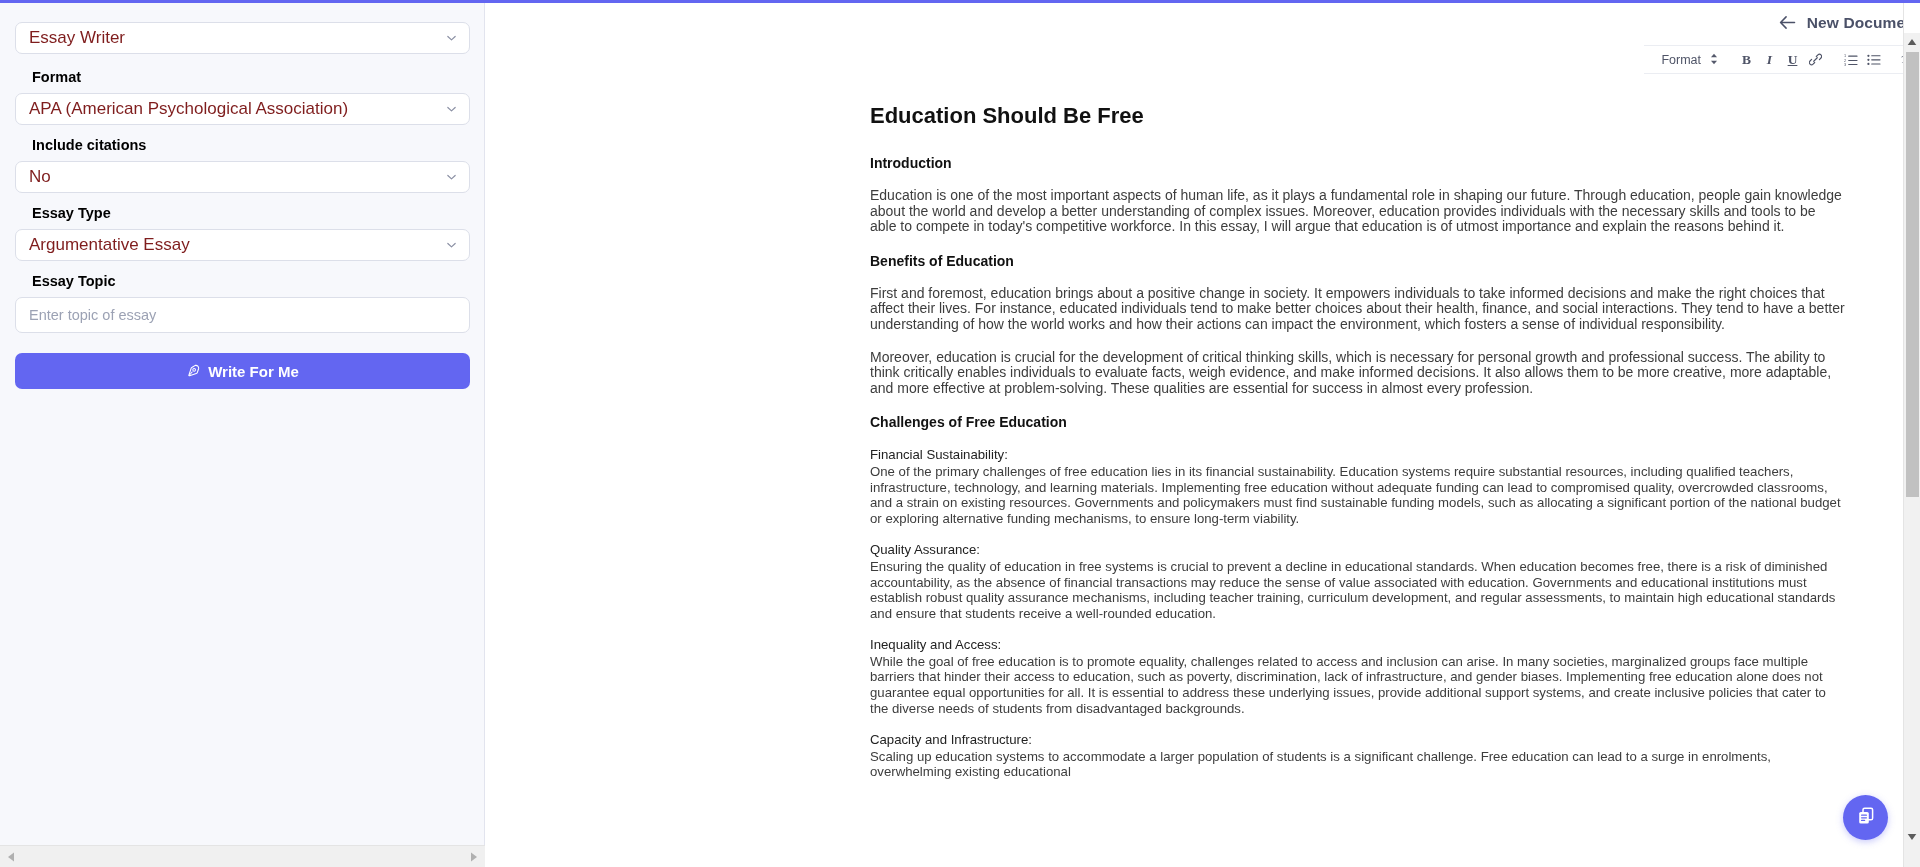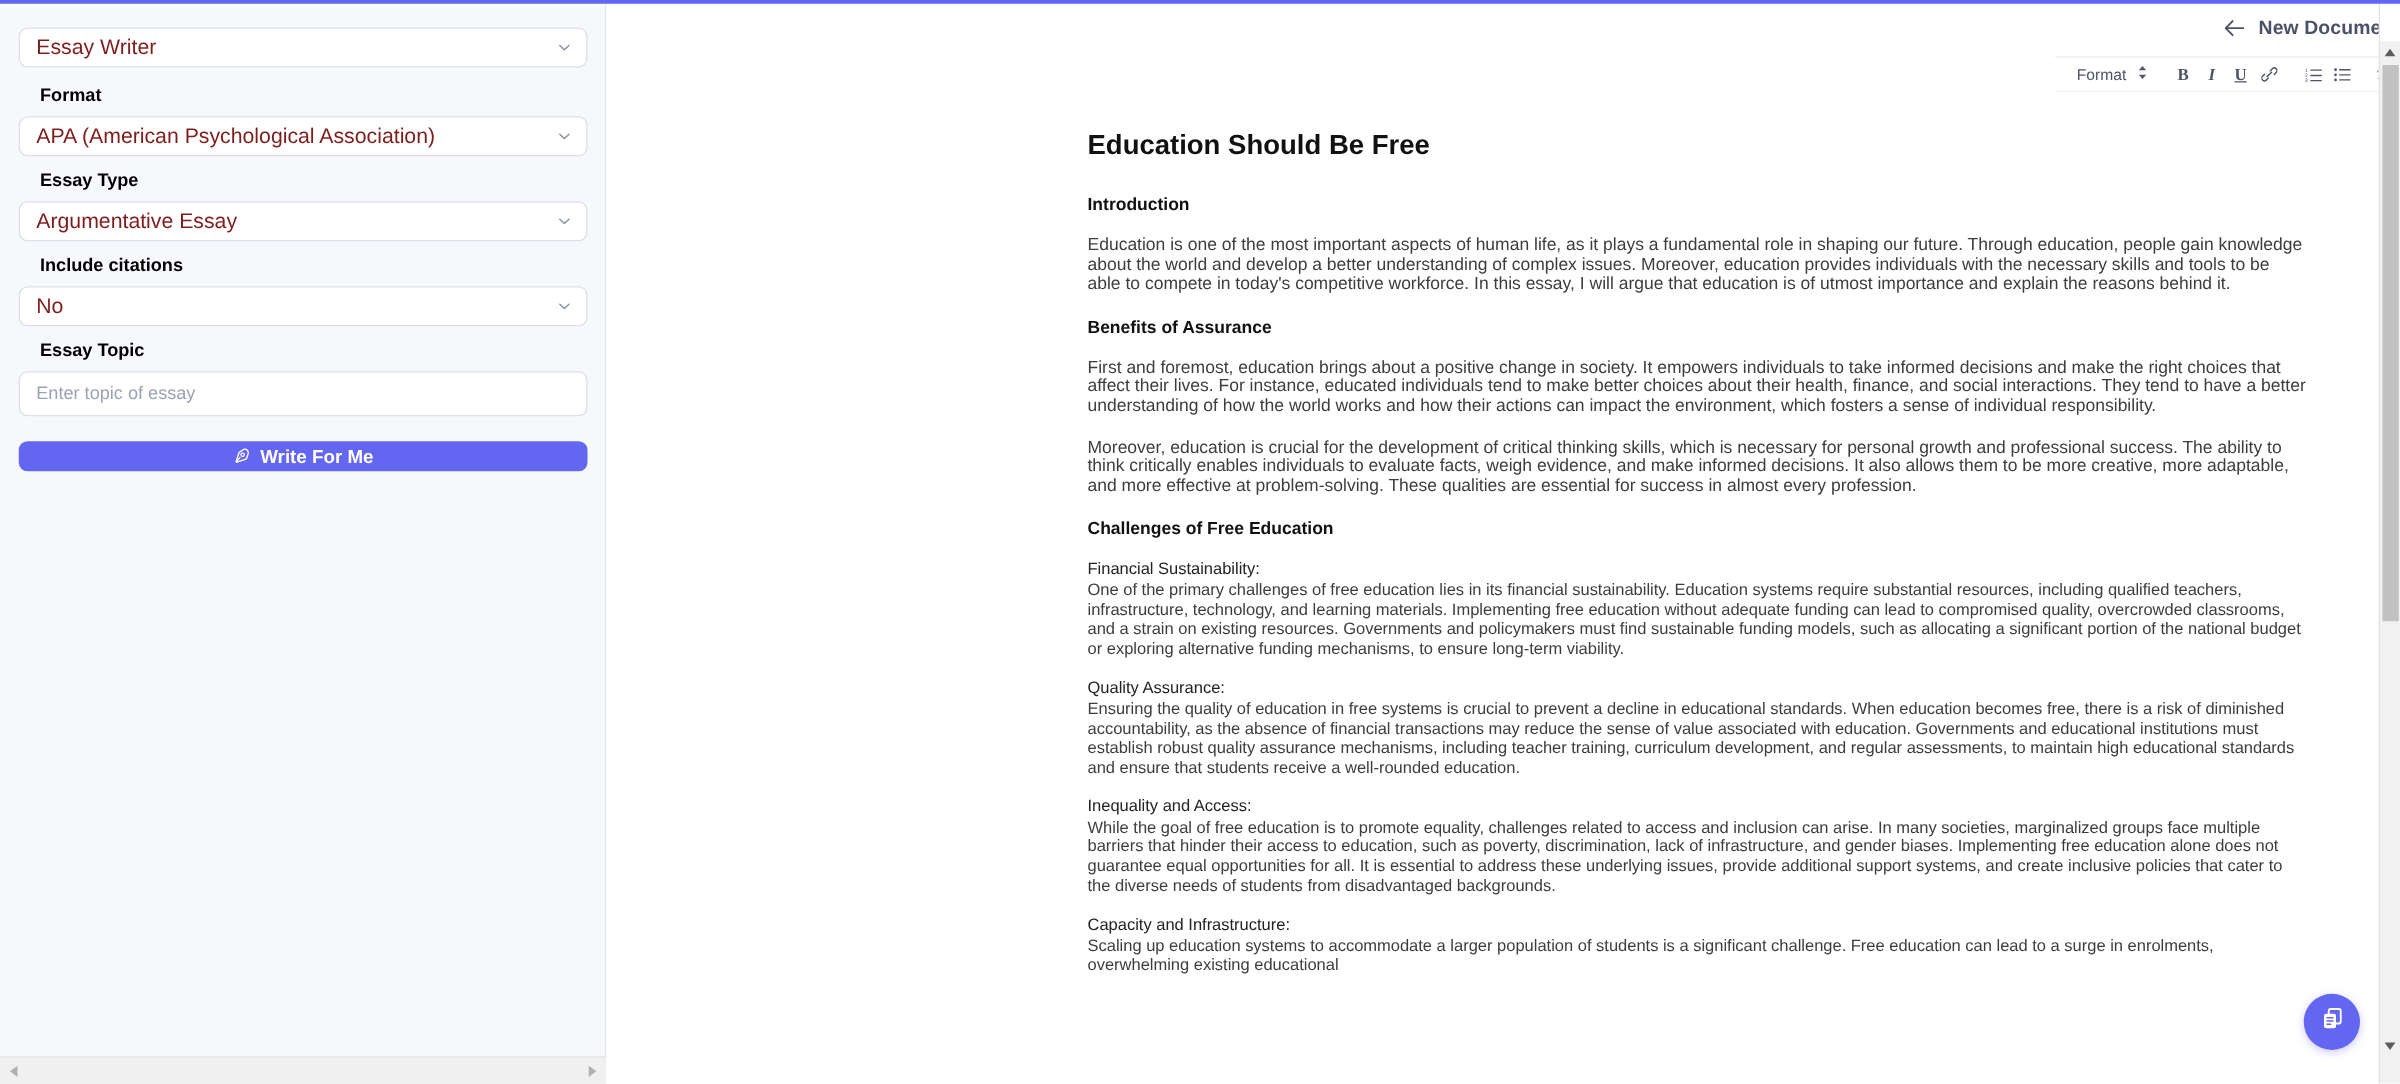--- a/index.html
+++ b/index.html
@@ -90,21 +90,21 @@
     font-size: 14.5px;
     font-family: "Liberation Sans", sans-serif;
     color: #000000;
     outline: none;
   }
   .text-input::placeholder { color: #9ca2b4; }
 
   .primary-btn {
     margin-top: 20px;
     width: 455px;
-    height: 24px;
+    height: 36px;
     background: #6366f1;
     border: none;
     border-radius: 7px;
     color: #ffffff;
     font-size: 15px;
     font-family: "Liberation Sans", sans-serif;
     font-weight: 700;
     display: flex;
     align-items: center;
     justify-content: center;
@@ -324,35 +324,35 @@
           <span class="select-value">APA (American Psychological Association)</span>
           <span class="chev">
             <svg width="11" height="11" viewBox="0 0 12 12">
                 <path d="M2 4.3 L6 8 L10 4.3" fill="none" stroke="#8b90a4" stroke-width="1.3" stroke-linecap="round" stroke-linejoin="round"></path>
               </svg>
           </span>
         </div>
       </div>
 
       <div class="field-group">
-        <div class="field-label">Essay Type</div>
+        <div class="field-label">Include citations</div>
         <div class="select-box">
-          <span class="select-value">Argumentative Essay</span>
+          <span class="select-value">No</span>
           <span class="chev">
             <svg width="11" height="11" viewBox="0 0 12 12">
                 <path d="M2 4.3 L6 8 L10 4.3" fill="none" stroke="#8b90a4" stroke-width="1.3" stroke-linecap="round" stroke-linejoin="round"></path>
               </svg>
           </span>
         </div>
       </div>
 
       <div class="field-group">
-        <div class="field-label">Include citations</div>
+        <div class="field-label">Essay Type</div>
         <div class="select-box">
-          <span class="select-value">No</span>
+          <span class="select-value">Argumentative Essay</span>
           <span class="chev">
             <svg width="11" height="11" viewBox="0 0 12 12">
                 <path d="M2 4.3 L6 8 L10 4.3" fill="none" stroke="#8b90a4" stroke-width="1.3" stroke-linecap="round" stroke-linejoin="round"></path>
               </svg>
           </span>
         </div>
       </div>
 
       <div class="field-group">
         <div class="field-label">Essay Topic</div>
@@ -451,21 +451,21 @@
     </div>
 
     <div class="doc-scroll">
       <div class="doc-page">
 
         <h1 class="doc-h1">Education Should Be Free</h1>
 
         <h2 class="doc-h2">Introduction</h2>
         <p class="doc-p">Education is one of the most important aspects of human life, as it plays a fundamental role in shaping our future. Through education, people gain knowledge about the world and develop a better understanding of complex issues. Moreover, education provides individuals with the necessary skills and tools to be able to compete in today's competitive workforce. In this essay, I will argue that education is of utmost importance and explain the reasons behind it.</p>
 
-        <h2 class="doc-h2">Benefits of Assurance</h2>
+        <h2 class="doc-h2">Benefits of Education</h2>
         <p class="doc-p">First and foremost, education brings about a positive change in society. It empowers individuals to take informed decisions and make the right choices that affect their lives. For instance, educated individuals tend to make better choices about their health, finance, and social interactions. They tend to have a better understanding of how the world works and how their actions can impact the environment, which fosters a sense of individual responsibility.</p>
         <p class="doc-p">Moreover, education is crucial for the development of critical thinking skills, which is necessary for personal growth and professional success. The ability to think critically enables individuals to evaluate facts, weigh evidence, and make informed decisions. It also allows them to be more creative, more adaptable, and more effective at problem-solving. These qualities are essential for success in almost every profession.</p>
 
         <h2 class="doc-h2">Challenges of Free Education</h2>
 
         <div class="doc-sub-block">
           <p class="doc-sub">Financial Sustainability:</p>
           <p class="doc-sub-body">One of the primary challenges of free education lies in its financial sustainability. Education systems require substantial resources, including qualified teachers, infrastructure, technology, and learning materials. Implementing free education without adequate funding can lead to compromised quality, overcrowded classrooms, and a strain on existing resources. Governments and policymakers must find sustainable funding models, such as allocating a significant portion of the national budget or exploring alternative funding mechanisms, to ensure long-term viability.</p>
         </div>
 

